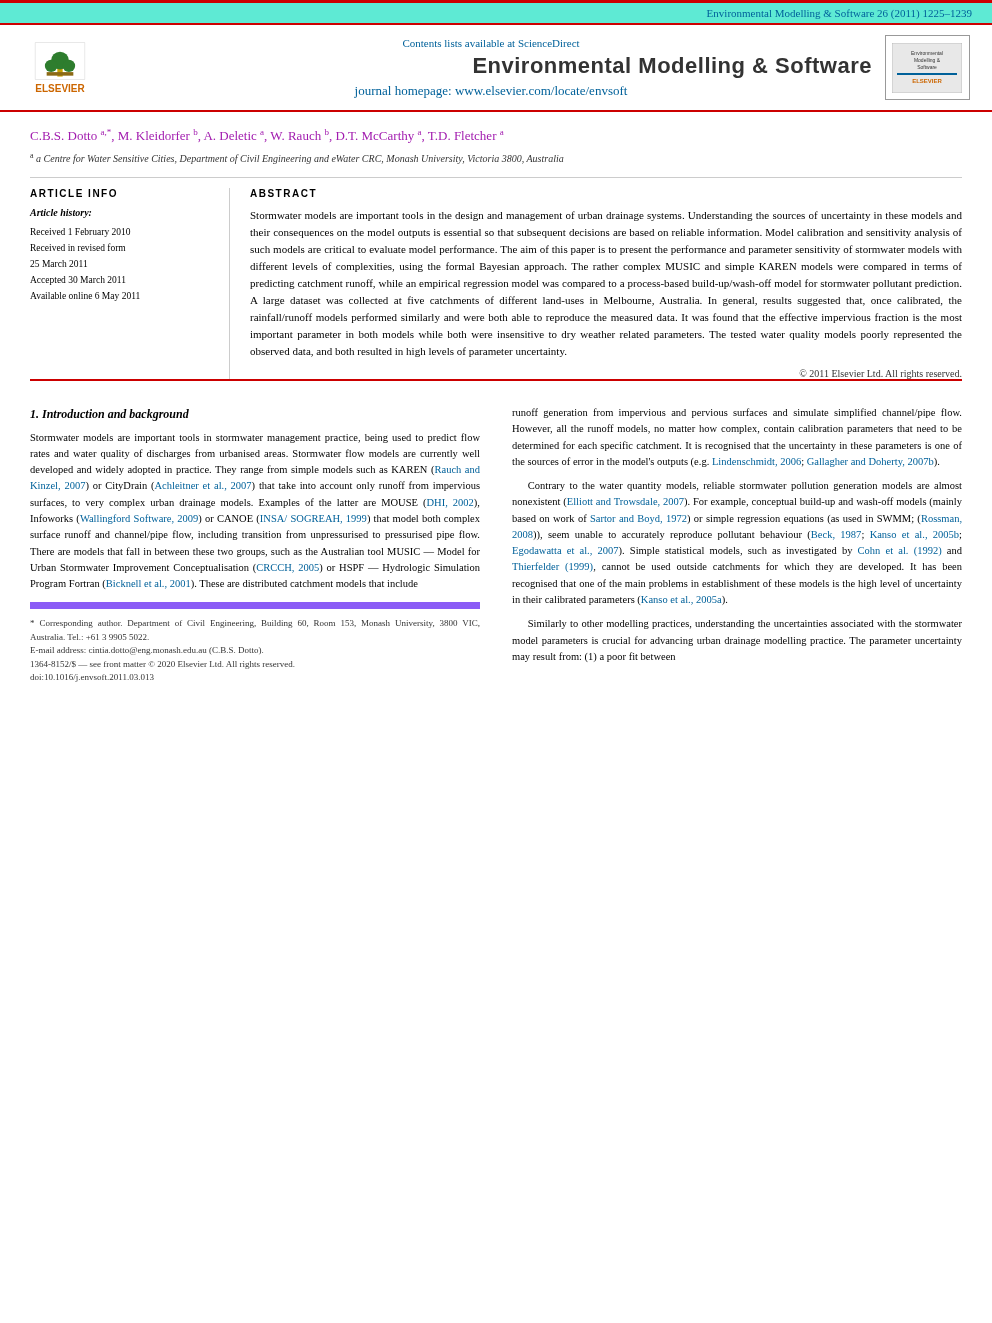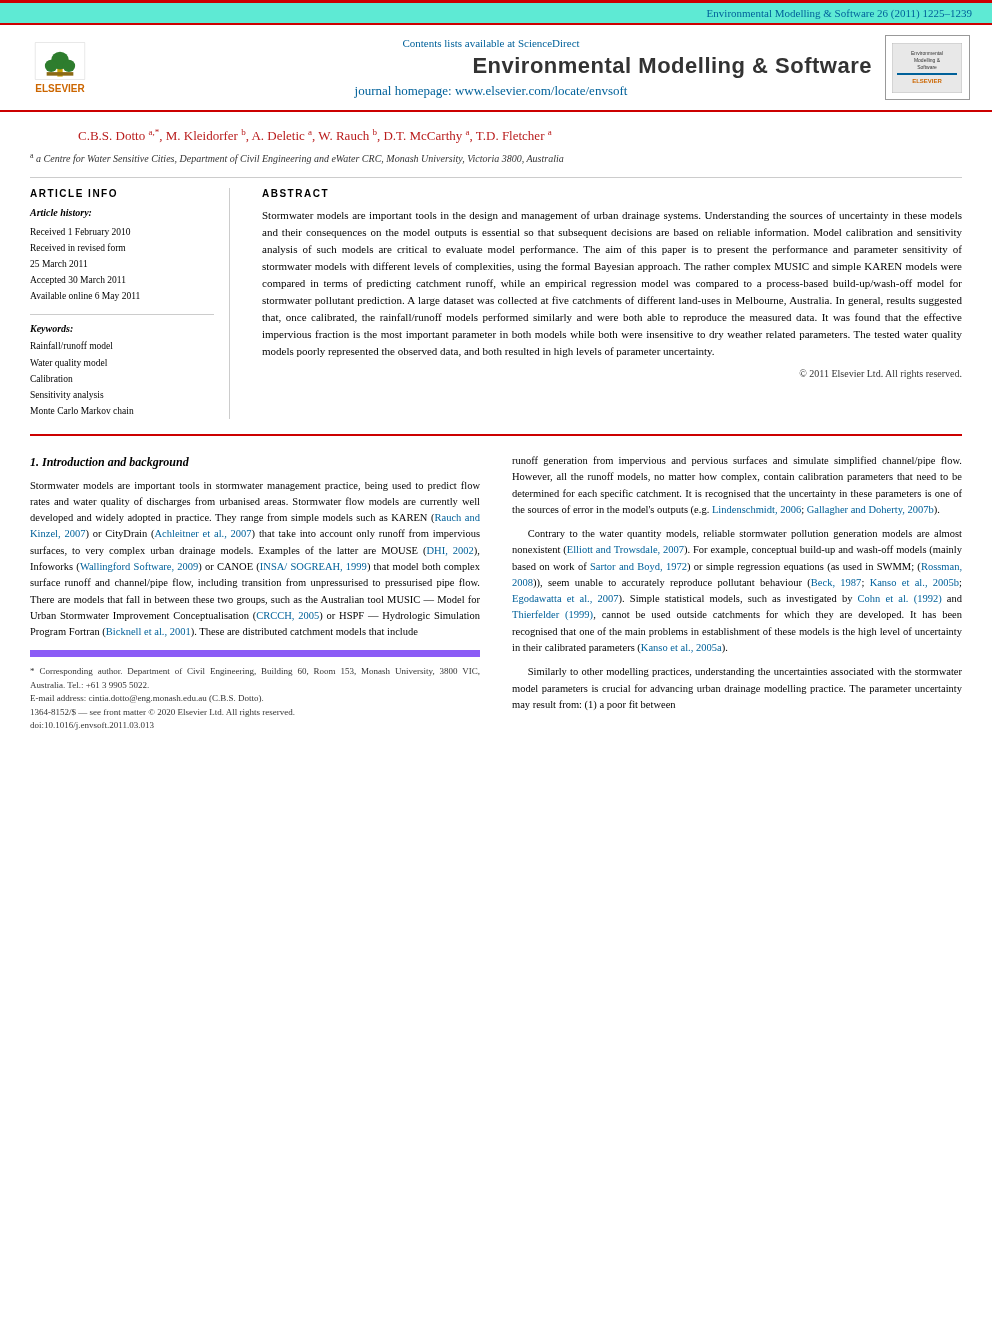--- a/index.html
+++ b/index.html
@@ -96,42 +96,40 @@
       font-size: 20px;
       font-weight: bold;
       color: #000;
       line-height: 1.3;
       margin-bottom: 10px;
       font-family: Arial, sans-serif;
     }
     
     .authors {
       font-size: 13px;
-      color: #b91c1c;
+      color: #a21caf;
       margin-bottom: 6px;
-      margin-left: 48px;
     }
     .authors sup { font-size: 9px; }
     
     .affiliations {
       font-size: 10px;
       color: #333;
       font-style: italic;
       margin-bottom: 10px;
       line-height: 1.5;
     }
     .affiliations sup { font-size: 8px; font-style: normal; }
 
     
     .two-col {
       display: flex;
-      gap: 32px;
+      gap: 20px;
       border-top: 1px solid #ccc;
       padding-top: 10px;
-      margin-bottom: 15px;
     }
     .col-left {
       width: 200px;
       flex-shrink: 0;
       border-right: 1px solid #ccc;
       padding-right: 15px;
     }
     .col-right {
       flex: 1;
     }
@@ -179,21 +177,21 @@
       font-size: 10px;
       text-align: right;
       color: #333;
       margin-top: 8px;
     }
     
     .body-two-col {
       display: flex;
       gap: 32px;
       border-top: 2px solid #c00;
-      padding-top: 17px;
+      padding-top: 24px;
       justify-content: space-between;
     }
     .body-col {
       flex: 1;
       font-size: 10.5px;
       line-height: 1.55;
       text-align: justify;
     }
     .body-section-heading {
       font-size: 12px;
@@ -310,30 +308,20 @@
         <div class="section-heading">ARTICLE INFO</div>
 
         <div class="article-info-label">Article history:</div>
         <div class="article-history">
           <div>Received 1 February 2010</div>
           <div>Received in revised form<br>25 March 2011</div>
           <div>Accepted 30 March 2011</div>
           <div>Available online 6 May 2011</div>
         </div>
 
-        <div class="keywords-section">
-          <div class="keywords-label">Keywords:</div>
-          <div class="keywords-list">
-            <div>Rainfall/runoff model</div>
-            <div>Water quality model</div>
-            <div>Calibration</div>
-            <div>Sensitivity analysis</div>
-            <div>Monte Carlo Markov chain</div>
-          </div>
-        </div>
       </div>
 
       <div class="col-right">
         <div class="section-heading">ABSTRACT</div>
         <div class="abstract-text">
           <span>Stormwater models are important tools in the design and management of urban drainage systems. Understanding the sources of uncertainty in these models and their consequences on the model outputs is essential so that subsequent decisions are based on reliable information. Model calibration and sensitivity analysis of such models are critical to evaluate model performance. The aim of this paper is to present the performance and parameter sensitivity of stormwater models with different levels of complexities, using the formal Bayesian approach. The rather complex MUSIC and simple KAREN models were compared in terms of predicting catchment runoff, while an empirical regression model was compared to a process-based build-up/wash-off model for stormwater pollutant prediction. A large dataset was collected at five catchments of different land-uses in Melbourne, Australia. In general, results suggested that, once calibrated, the rainfall/runoff models performed similarly and were both able to reproduce the measured data. It was found that the effective impervious fraction is the most important parameter in both models while both were insensitive to dry weather related parameters. The tested water quality models poorly represented the observed data, and both resulted in high levels of parameter uncertainty.</span>
         </div>
         <div class="copyright-line">© 2011 Elsevier Ltd. All rights reserved.</div>
       </div>
     </div>

